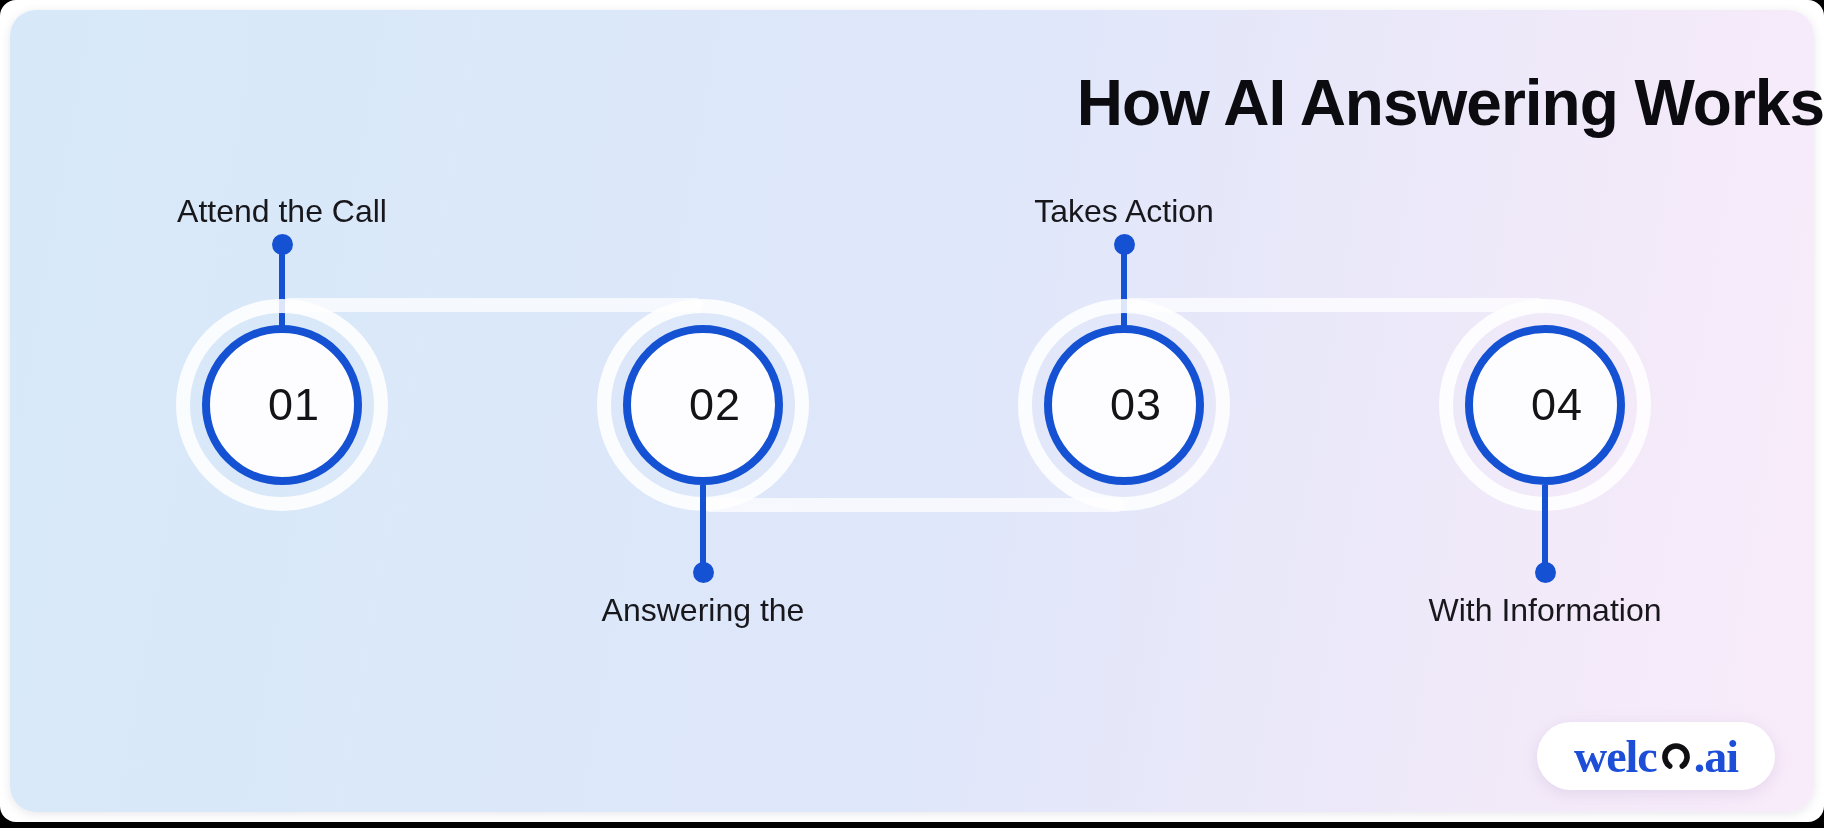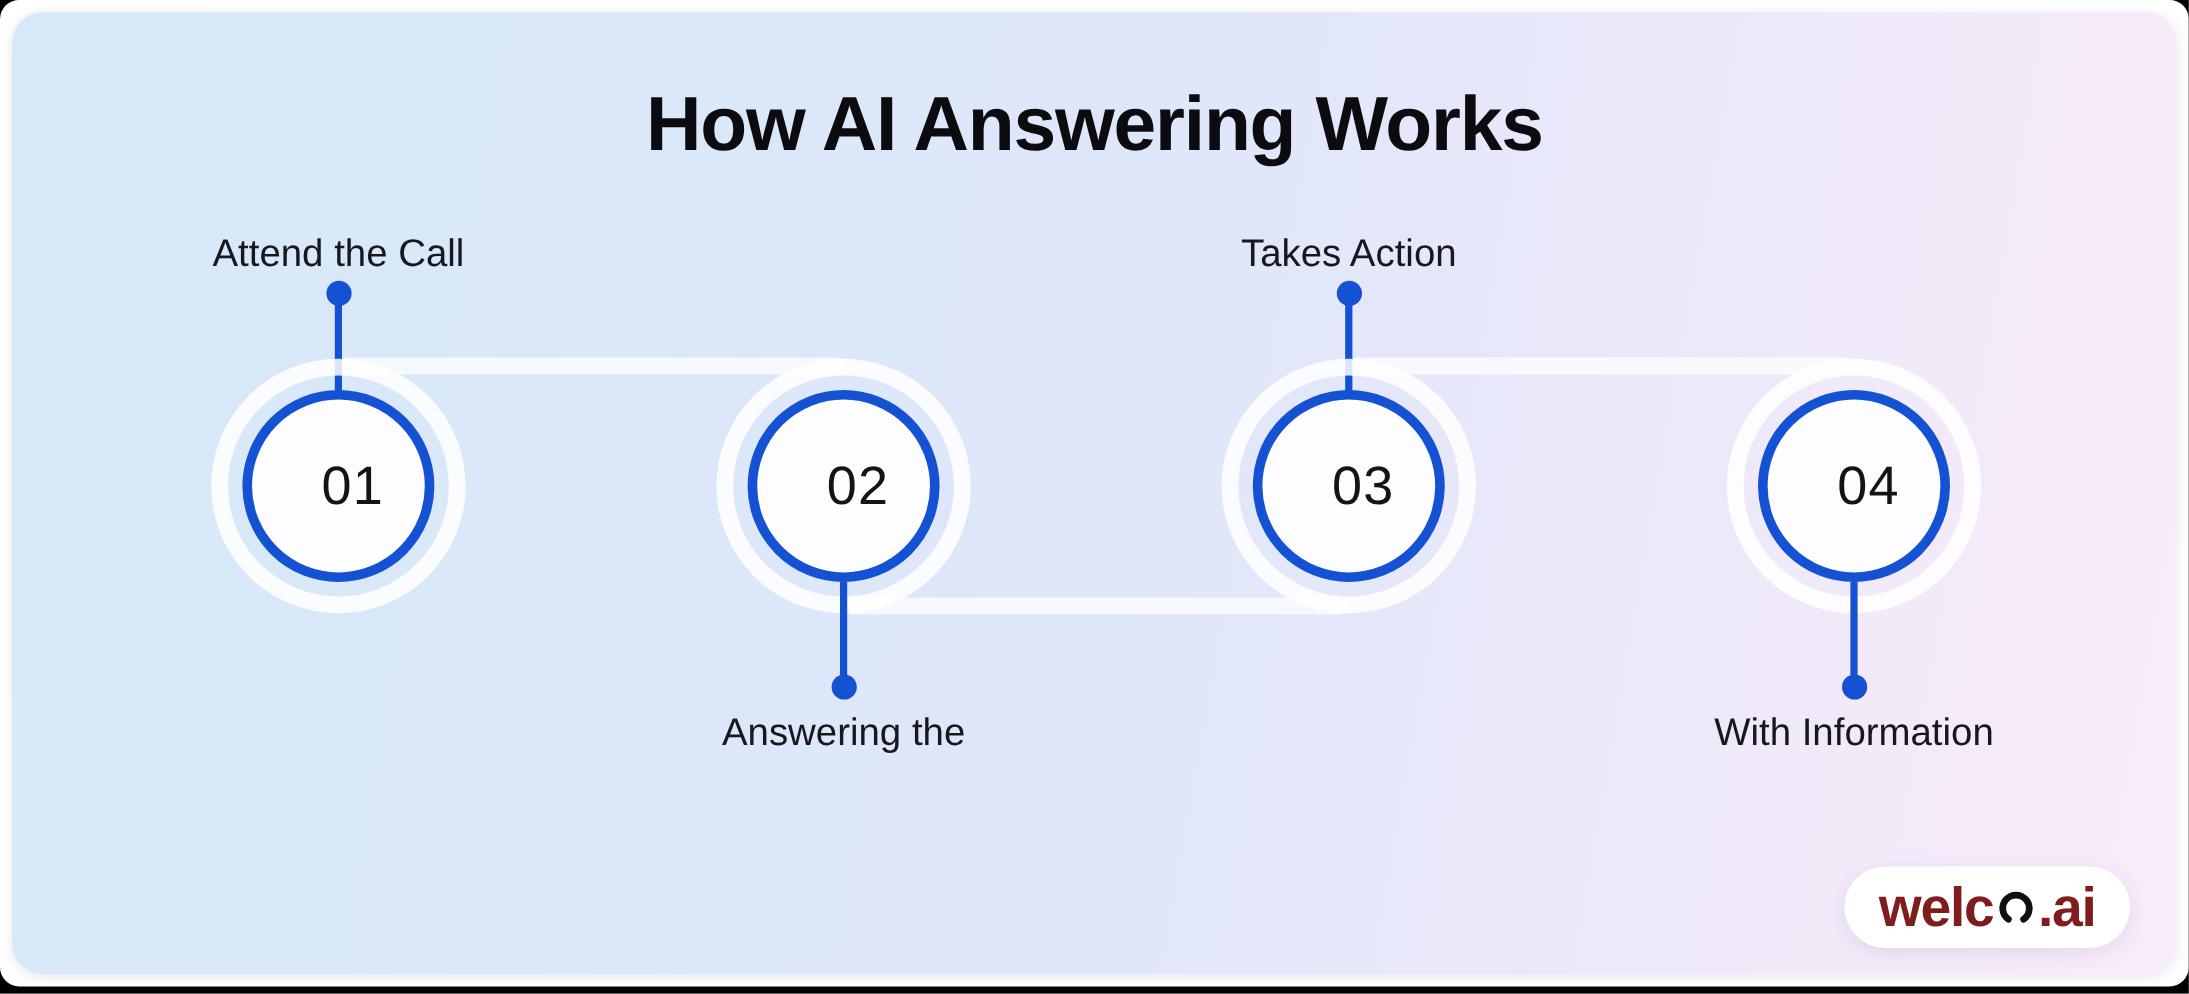--- a/index.html
+++ b/index.html
@@ -23,21 +23,21 @@
     background: linear-gradient(100deg,
       #d7e9f8 0%, #dbe8f9 30%, #dfe7fa 52%,
       #e9e8f9 70%, #f3eaf9 86%, #f9ecfa 100%);
     box-shadow: 0 2px 10px rgba(120,120,150,0.18);
   }
   .stage { position: absolute; left: 0; top: 0; width: 1824px; height: 828px; }
 
   .title {
     position: absolute;
     left: 0; right: 0; top: 66px;
-    text-align: center;
+    text-align: right;
     font-size: 64px;
     font-weight: 700;
     letter-spacing: -1px;
     color: #0c0c10;
   }
 
   
   .band {
     position: absolute;
     height: 14px;
@@ -115,23 +115,24 @@
     border-radius: 34px;
     display: flex;
     align-items: center;
     justify-content: center;
     box-shadow: 0 4px 16px rgba(170,140,190,0.22);
   }
   .logo-text {
     font-size: 46px;
     font-weight: 700;
     letter-spacing: -1px;
-    color: #7f1d1d;
+    color: #1d4ed8;
     display: flex;
     align-items: center;
+    font-family: Liberation Serif, serif;
   }
   .logo-o-icon { display: inline-block; margin: 2px 1px 0 2px; }
 </style>
 </head>
 <body>
 
 <div class="frame"></div>
 <div class="card"></div>
 
 <div class="stage">

